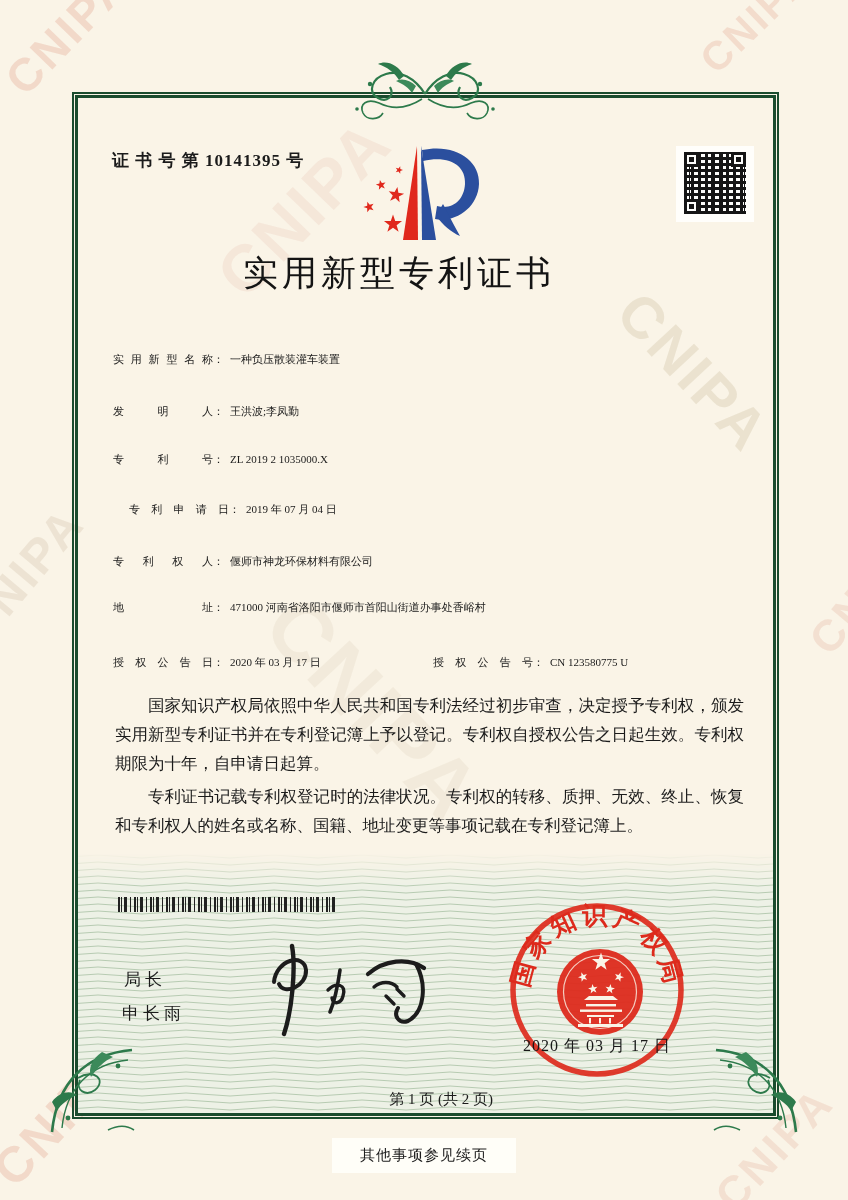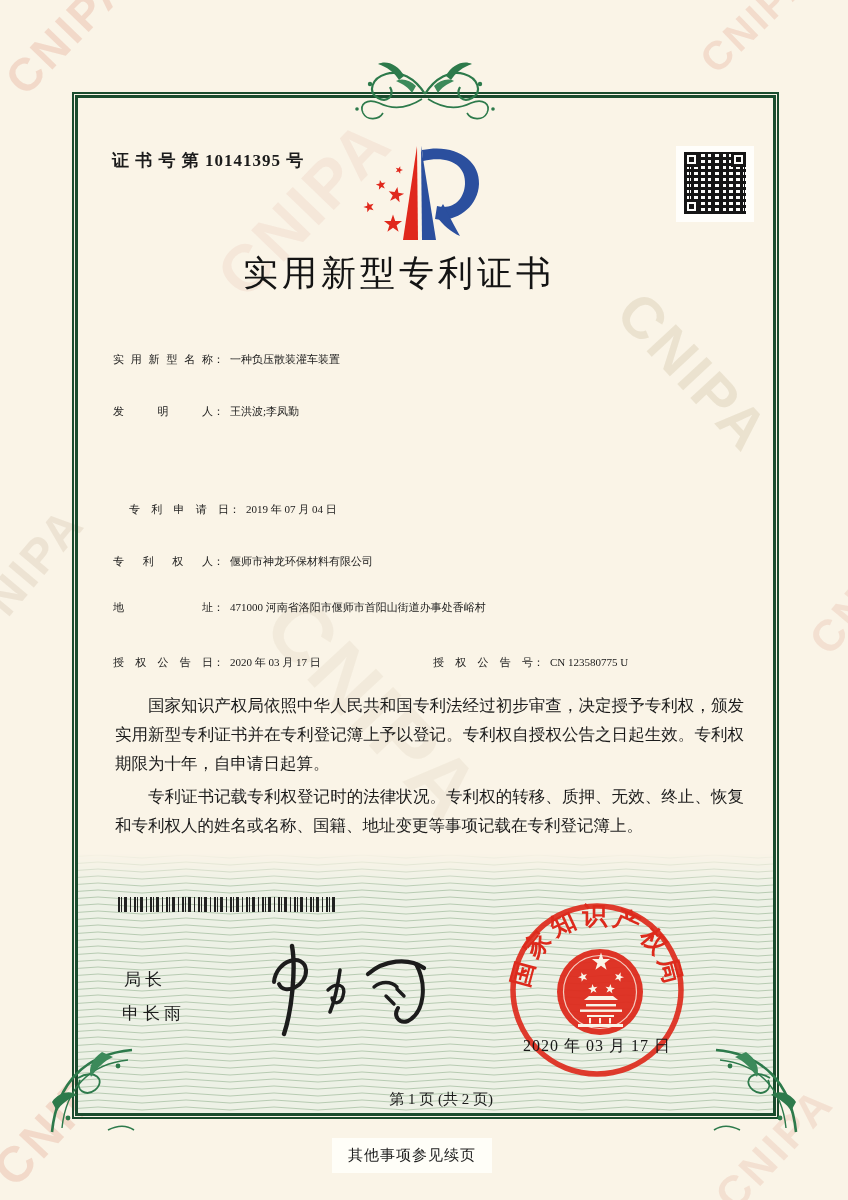--- a/index.html
+++ b/index.html
@@ -70,21 +70,21 @@
       font-family:Liberation Sans, sans-serif; z-index:2;}
   .sign{position:absolute; left:246px; top:938px; z-index:3;}
   .seal{position:absolute; left:507px; top:900px; z-index:3;}
   .seal-arc-text{font-size:25px; font-weight:700; letter-spacing:4.5px; fill:#dd2a1c;
       font-family:"Liberation Serif","DejaVu Serif",serif;}
   .seal-date{position:absolute; left:507px; top:1036px; width:180px; text-align:center;
       font-size:16px; letter-spacing:1px; color:#181818; z-index:4;}
   .page-no{position:absolute; left:313px; top:1090px; width:180px; text-align:right;
       font-size:15px; z-index:2;}
   .cont-note{position:absolute; left:332px; top:1138px; background:#fffef8;
-      padding:8px 16px; font-size:15px; letter-spacing:1px; z-index:2;}
+      padding:8px 28px; font-size:15px; letter-spacing:1px; z-index:2;}
 </style>
 </head>
 <body>
 
 <div class="page">
 
   <span class="wm wm1">CNIPA</span>
   <span class="wm wm2">CNIPA</span>
   <span class="wm wm3">CNIPA</span>
   <span class="wm wm4">CNIPA</span>
@@ -172,20 +172,23 @@
     </div>
   </div>
 
   <div class="title">实用新型专利证书</div>
 
   <div class="frow r1">
     <span class="lab">实用新型名称</span><span>：</span><span class="val">一种负压散装灌车装置</span>
   </div>
   <div class="frow r2">
     <span class="lab">发明人</span><span>：</span><span class="val">王洪波;李凤勤</span>
+  </div>
+  <div class="frow r3">
+    <span class="lab">专利号</span><span>：</span><span class="val">ZL 2019 2 1035000.X</span>
   </div>
   <div class="frow r4">
     <span class="lab">专利申请日</span><span>：</span><span class="val">2019 年 07 月 04 日</span>
   </div>
   <div class="frow r5">
     <span class="lab">专利权人</span><span>：</span><span class="val">偃师市神龙环保材料有限公司</span>
   </div>
   <div class="frow r6">
     <span class="lab">地址</span><span>：</span><span class="val">471000 河南省洛阳市偃师市首阳山街道办事处香峪村</span>
   </div>

